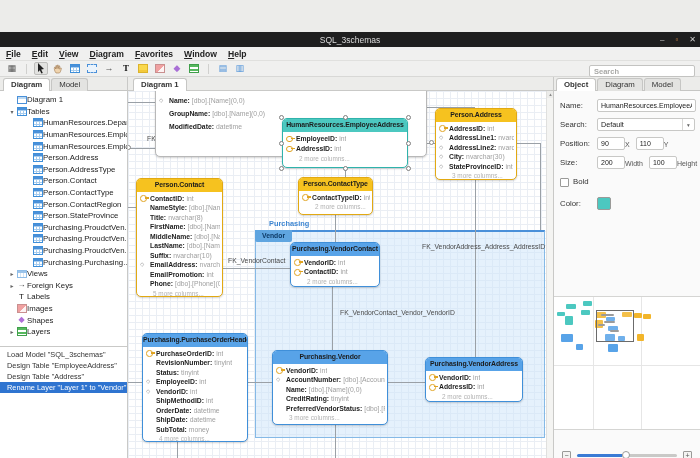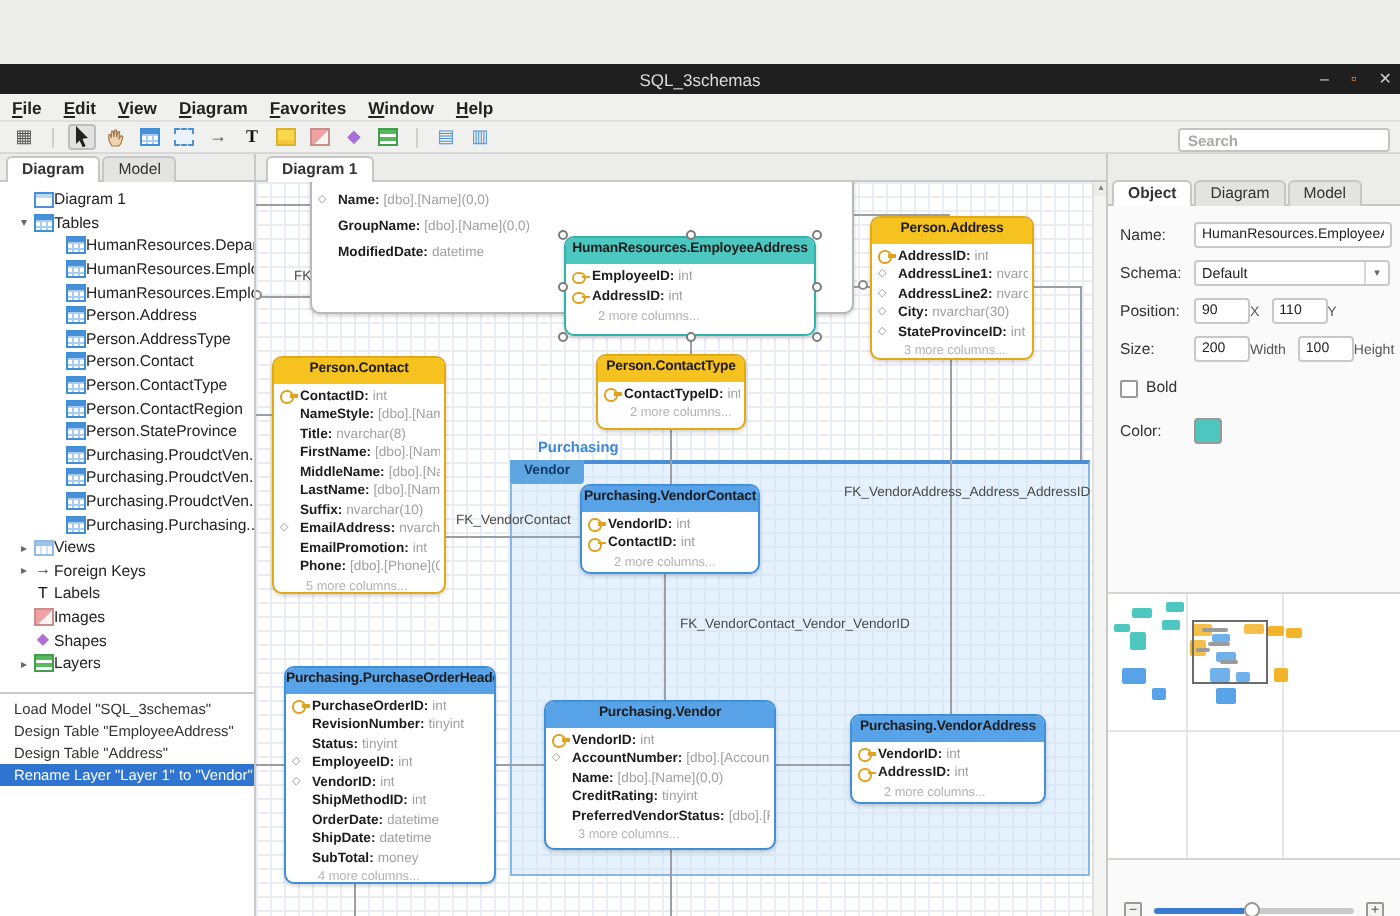--- a/index.html
+++ b/index.html
@@ -99,21 +99,21 @@
   .icon-key::before { content:""; position:absolute; left:0; top:1.2px; width:4.6px; height:4.6px;
       border:1.6px solid #e0a321; border-radius:50%; }
   .icon-key::after { content:""; position:absolute; left:4.8px; top:3px; width:4px; height:1.6px; background:#e0a321; }
   .icon-diamond { width:10px; flex-shrink:0; color:#909090; font-size:5.5px; }
   .icon-spacer { width:10px; flex-shrink:0; }
   .ent-more { font-size:6.4px; color:#b2b2b2; padding-left:13px; height:10px; line-height:9px; white-space:nowrap; }
   .handle { position:absolute; width:5px; height:5px; border:1px solid #7d7d7d; border-radius:50%; background:#fff; z-index:20; }
 
   
   .inspector { width:147px; background:#fafafa; border-left:1px solid #c9c9c7; position:relative; }
-  .insp-tabs { height:26px; background:#ececea; display:flex; align-items:flex-end; padding-left:2px; border-bottom:1px solid #c6c6c4; }
+  .insp-tabs { height:14px; background:#ececea; display:flex; align-items:flex-end; padding-left:2px; border-bottom:1px solid #c6c6c4; }
   .insp-form { padding:8px 5px 0 6px; }
   .frow { display:flex; align-items:flex-start; margin-bottom:6px; }
   .frow .flabel { width:37px; font-size:7.8px; color:#333; padding-top:2px; flex-shrink:0; }
   .tinput { height:13px; border:1px solid #c8c8c6; border-radius:2px; background:#fff; font-size:7px;
       color:#222; padding:0 3px; font-family:"Liberation Sans",sans-serif; outline:none; }
   .name-input { width:99px; }
   .schema-sel { width:99px; height:13px; border:1px solid #c8c8c6; border-radius:2px; background:#fff;
       display:flex; align-items:center; }
   .schema-sel .val { flex:1; font-size:7.2px; color:#222; padding-left:3px; }
   .schema-sel .dd { width:12px; height:11px; border-left:1px solid #d8d8d6; color:#666; font-size:5.5px;
@@ -691,21 +691,21 @@
         <span class="tab active" data-name="tab-object">Object</span>
         <span class="tab" data-name="tab-diagram-props">Diagram</span>
         <span class="tab" data-name="tab-model-props">Model</span>
       </div>
       <div class="insp-form" data-name="object-properties-form">
         <div class="frow">
           <span class="flabel" data-name="name-label">Name:</span>
           <input class="tinput name-input" data-name="name-field" value="HumanResources.EmployeeAddress" style="">
         </div>
         <div class="frow">
-          <span class="flabel" data-name="schema-label">Schema:</span>
+          <span class="flabel" data-name="schema-label">Search:</span>
           <div class="schema-sel" data-name="schema-select">
             <span class="val" data-name="schema-value">Default</span>
             <span class="dd" data-name="chevron-down-icon">▾</span>
           </div>
         </div>
         <div class="frow pair">
           <span class="flabel" data-name="position-label">Position:</span>
           <div class="col">
             <input class="tinput" data-name="position-x-field" value="90" style="">
             <span class="sub" data-name="x-label">X</span>

